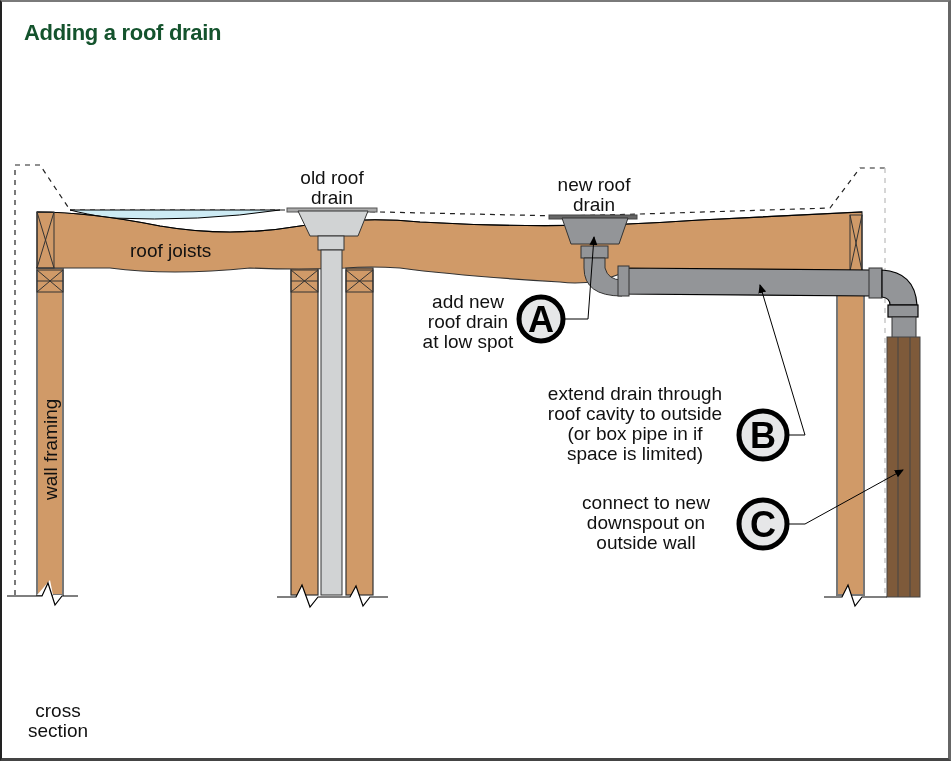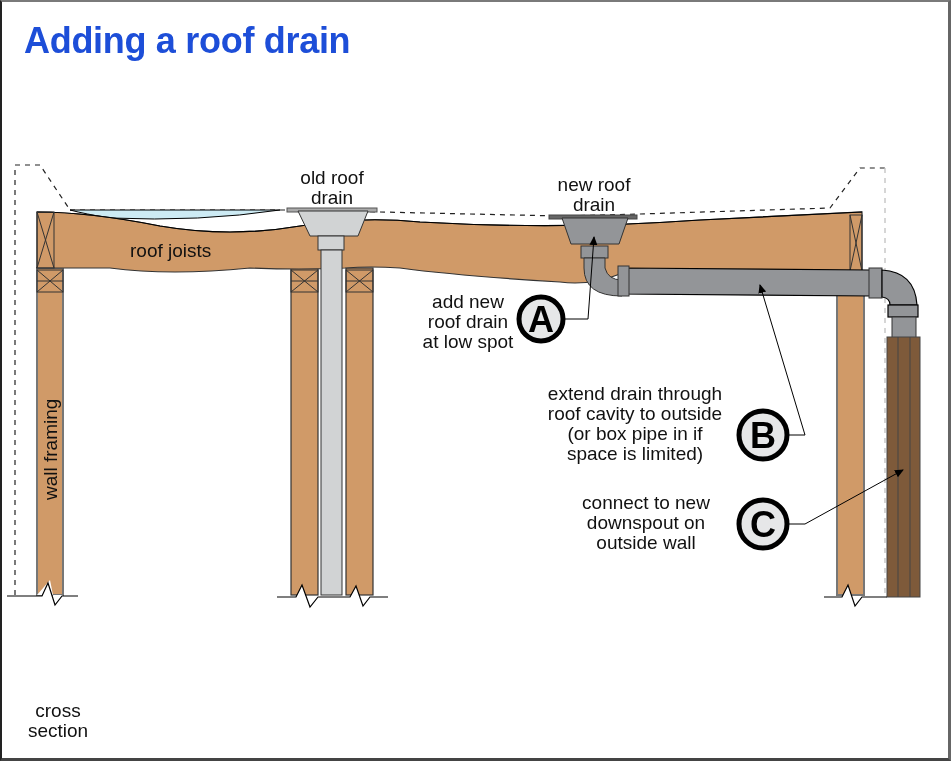--- a/index.html
+++ b/index.html
@@ -1,20 +1,20 @@
 <!DOCTYPE html>
 <html><head>
 <meta charset="utf-8">
 <style>
   html, body { margin: 0; padding: 0; background: #ffffff; }
   body { width: 951px; height: 761px; overflow: hidden; position: relative; font-family: "Liberation Sans", sans-serif; }
   #frame { position: absolute; left: 0; top: 0; width: 951px; height: 761px; box-sizing: border-box;
     border-top: 2px solid #7a7a7a; border-left: 2px solid #222; border-right: 3px solid #666; border-bottom: 3px solid #444; }
   #diagram { position: absolute; left: 0; top: 0; }
-  .title { position: absolute; left: 24px; top: 20px; font-size: 36px; font-weight: bold; color: #1d4ed8; letter-spacing: -0.3px; }
+  .title { position: absolute; left: 24px; top: 20px; font-size: 22px; font-weight: bold; color: #14532d; letter-spacing: -0.3px; }
   .lbl { font-family: "Liberation Sans", sans-serif; fill: #111; font-size: 19px; }
   .badge-letter { font-family: "Liberation Sans", sans-serif; font-weight: bold; font-size: 36px; fill: #000; }
 </style>
 </head>
 <body>
 
 <div id="frame"></div>
 <div class="title">Adding a roof drain</div>
 
 <svg id="diagram" width="951" height="761" viewBox="0 0 951 761" xmlns="http://www.w3.org/2000/svg">

